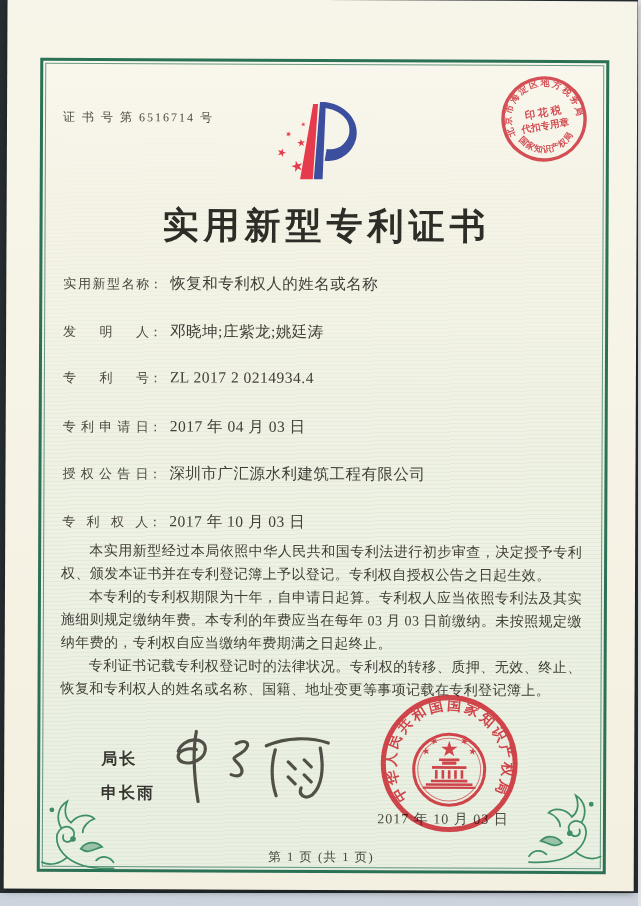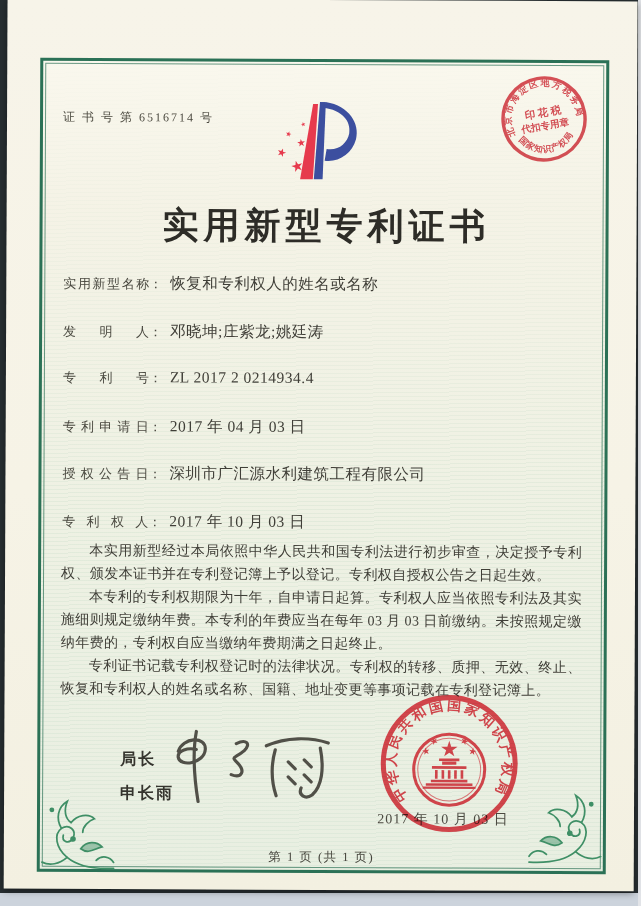--- a/index.html
+++ b/index.html
@@ -27,21 +27,21 @@
          font-size:36px;font-weight:600;letter-spacing:5px;text-indent:5px;color:#2d2c27;}
   .fields{position:absolute;left:21px;top:212px;width:525px;}
   .field{height:21px;margin-bottom:26.5px;white-space:nowrap;color:#45443c;}
   .flabel{display:inline-block;width:86px;text-align:justify;text-align-last:justify;
           font-size:13px;color:#4a4940;vertical-align:baseline;}
   .fcolon{font-size:13px;color:#4a4940;}
   .fvalue{font-size:15.5px;margin-left:8px;color:#403f38;letter-spacing:0.5px;}
   .paragraphs{position:absolute;left:20px;top:478px;width:521px;}
   .paragraphs p{margin:0;text-indent:2em;font-size:14px;line-height:23px;
                 letter-spacing:0.4px;color:#3f3e37;text-align:justify;}
-  .signer{position:absolute;left:80px;top:688px;
+  .signer{position:absolute;left:61px;top:688px;
           font-family:"Liberation Sans","DejaVu Sans",sans-serif;
           font-size:16px;font-weight:700;letter-spacing:2px;color:#35342e;}
   .signer div{line-height:20px;}
   .signer .signer-name{margin-top:14px;text-align:center;}
   .signature{position:absolute;left:118px;top:660px;width:190px;height:95px;}
   .seal-date{position:absolute;left:308px;top:748px;width:190px;text-align:center;
              font-size:14px;letter-spacing:1px;color:#4b4a41;}
   .seal-wrap{position:absolute;left:338px;top:630px;width:142px;height:142px;
              mix-blend-mode:multiply;opacity:.93;}
   .footer{position:absolute;left:0;right:0;top:787px;text-align:center;

